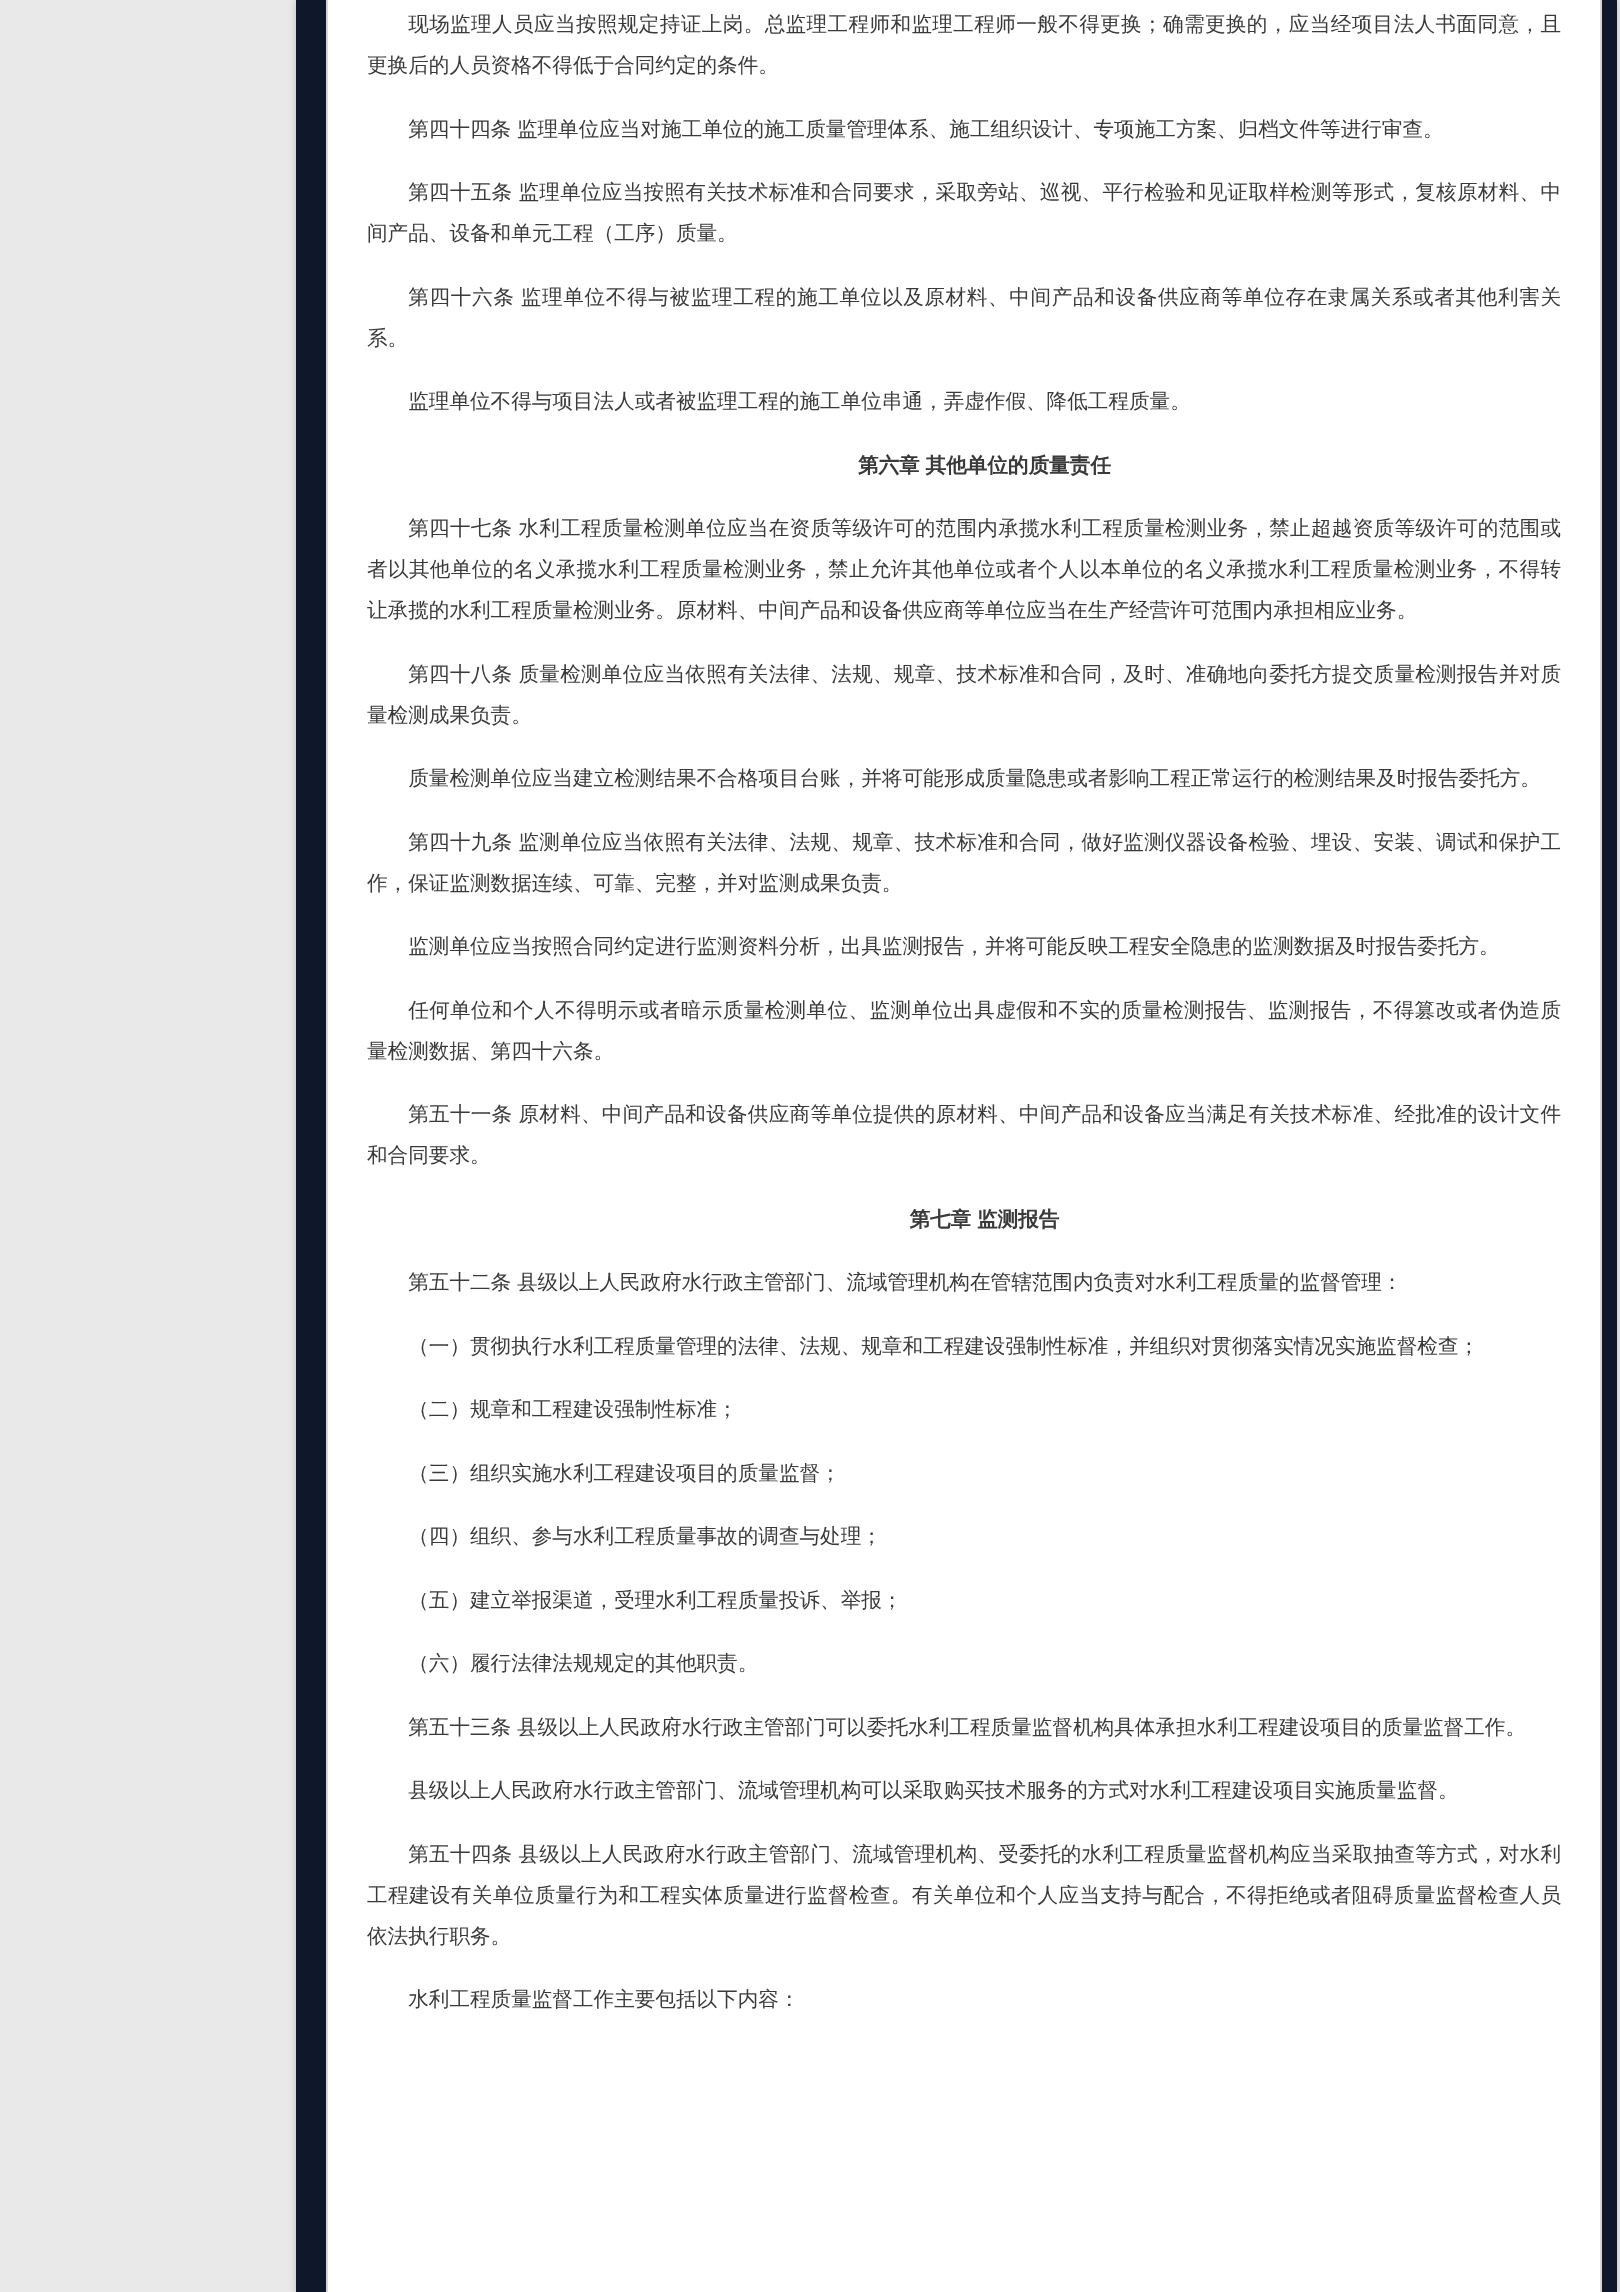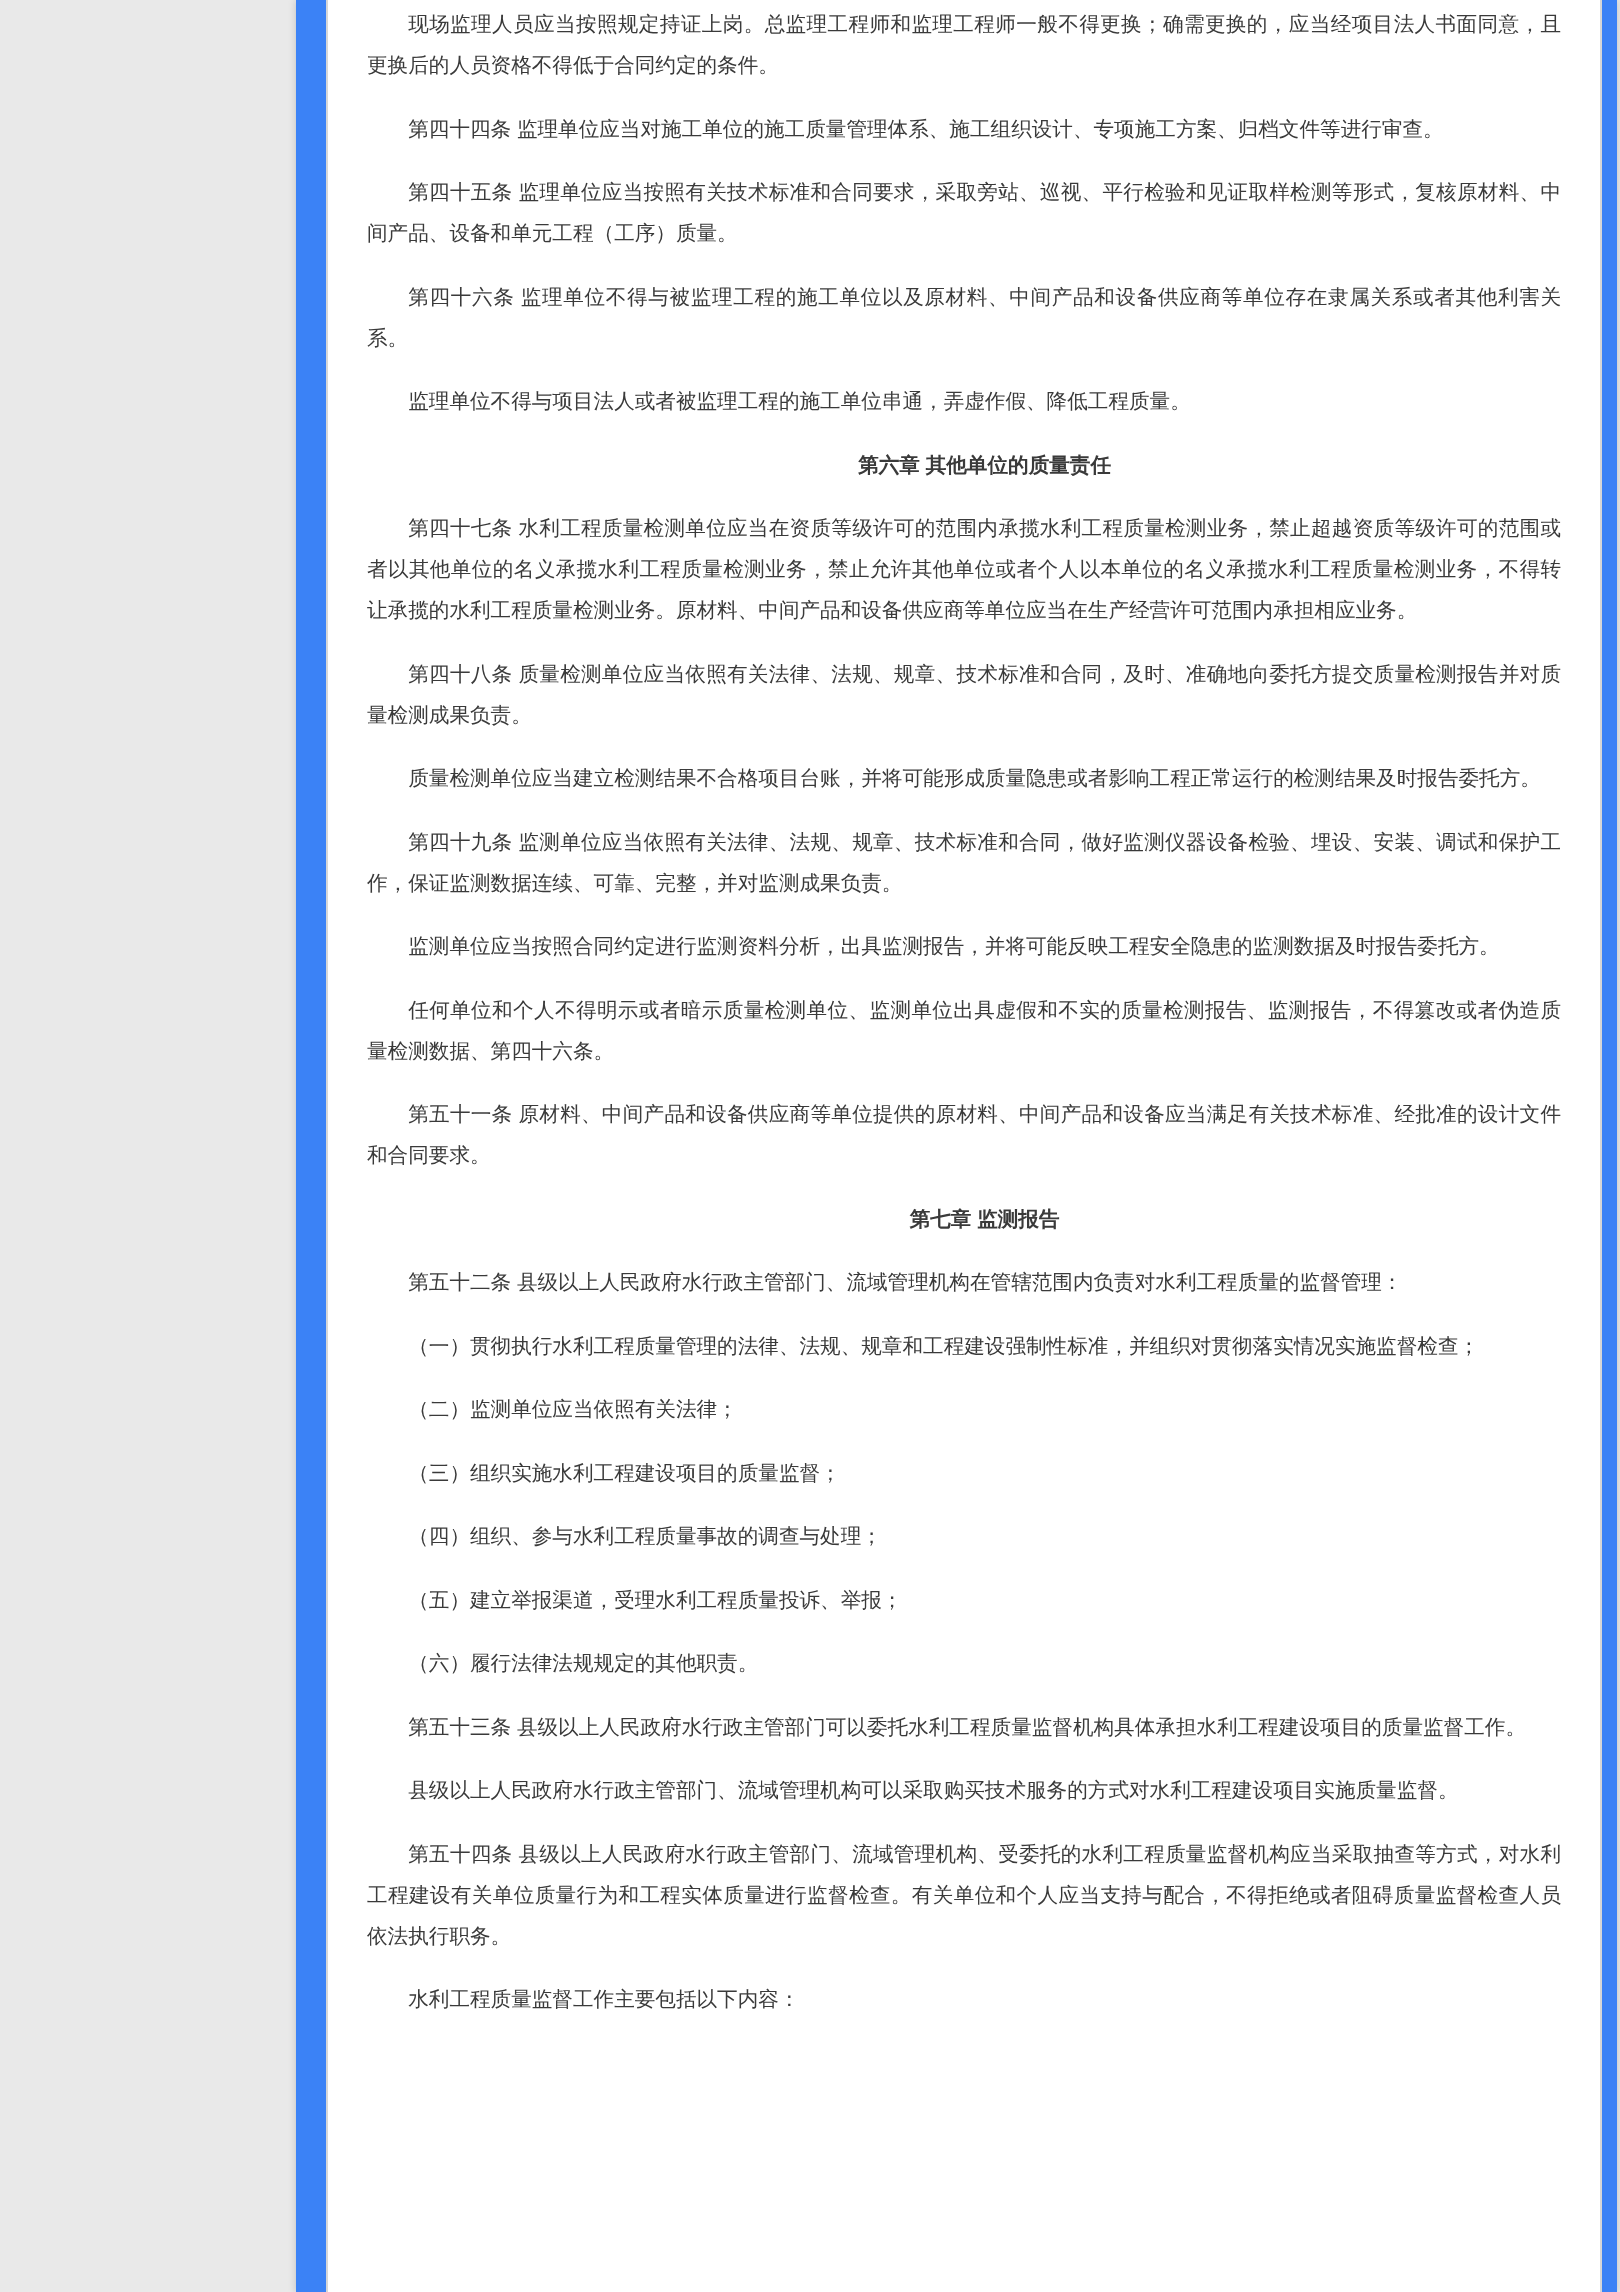--- a/index.html
+++ b/index.html
@@ -13,21 +13,21 @@
     height: 2293px;
     overflow: hidden;
     background: #e9e9e9;
   }
   .article-page {
     position: absolute;
     left: 296px;
     top: 0;
     width: 1321px;
     height: 2293px;
-    background: #3b82f6;
+    background: #0f172a;
     box-shadow: 0 0 7.8px rgba(0,0,0,0.18);
   }
   .article-container {
     box-sizing: border-box;
     margin-left: 30px;
     margin-right: 14.7px;
     height: 2293px;
     border-left: 2px solid #d7d7d7;
     border-right: 2px solid #d7d7d7;
     padding: 1px 39px 0 39px;
@@ -70,21 +70,21 @@
           <p>第四十七条 水利工程质量检测单位应当在资质等级许可的范围内承揽水利工程质量检测业务，禁止超越资质等级许可的范围或者以其他单位的名义承揽水利工程质量检测业务，禁止允许其他单位或者个人以本单位的名义承揽水利工程质量检测业务，不得转让承揽的水利工程质量检测业务。原材料、中间产品和设备供应商等单位应当在生产经营许可范围内承担相应业务。</p>
           <p>第四十八条 质量检测单位应当依照有关法律、法规、规章、技术标准和合同，及时、准确地向委托方提交质量检测报告并对质量检测成果负责。</p>
           <p>质量检测单位应当建立检测结果不合格项目台账，并将可能形成质量隐患或者影响工程正常运行的检测结果及时报告委托方。</p>
           <p>第四十九条 监测单位应当依照有关法律、法规、规章、技术标准和合同，做好监测仪器设备检验、埋设、安装、调试和保护工作，保证监测数据连续、可靠、完整，并对监测成果负责。</p>
           <p>监测单位应当按照合同约定进行监测资料分析，出具监测报告，并将可能反映工程安全隐患的监测数据及时报告委托方。</p>
           <p>任何单位和个人不得明示或者暗示质量检测单位、监测单位出具虚假和不实的质量检测报告、监测报告，不得篡改或者伪造质量检测数据、第四十六条。</p>
           <p>第五十一条 原材料、中间产品和设备供应商等单位提供的原材料、中间产品和设备应当满足有关技术标准、经批准的设计文件和合同要求。</p>
           <p class="chapter">第七章 监测报告</p>
           <p>第五十二条 县级以上人民政府水行政主管部门、流域管理机构在管辖范围内负责对水利工程质量的监督管理：</p>
           <p>（一）贯彻执行水利工程质量管理的法律、法规、规章和工程建设强制性标准，并组织对贯彻落实情况实施监督检查；</p>
-          <p>（二）监测单位应当依照有关法律；</p>
+          <p>（二）规章和工程建设强制性标准；</p>
           <p>（三）组织实施水利工程建设项目的质量监督；</p>
           <p>（四）组织、参与水利工程质量事故的调查与处理；</p>
           <p>（五）建立举报渠道，受理水利工程质量投诉、举报；</p>
           <p>（六）履行法律法规规定的其他职责。</p>
           <p>第五十三条 县级以上人民政府水行政主管部门可以委托水利工程质量监督机构具体承担水利工程建设项目的质量监督工作。</p>
           <p>县级以上人民政府水行政主管部门、流域管理机构可以采取购买技术服务的方式对水利工程建设项目实施质量监督。</p>
           <p>第五十四条 县级以上人民政府水行政主管部门、流域管理机构、受委托的水利工程质量监督机构应当采取抽查等方式，对水利工程建设有关单位质量行为和工程实体质量进行监督检查。有关单位和个人应当支持与配合，不得拒绝或者阻碍质量监督检查人员依法执行职务。</p>
           <p>水利工程质量监督工作主要包括以下内容：</p>
         </div>
     </div>

